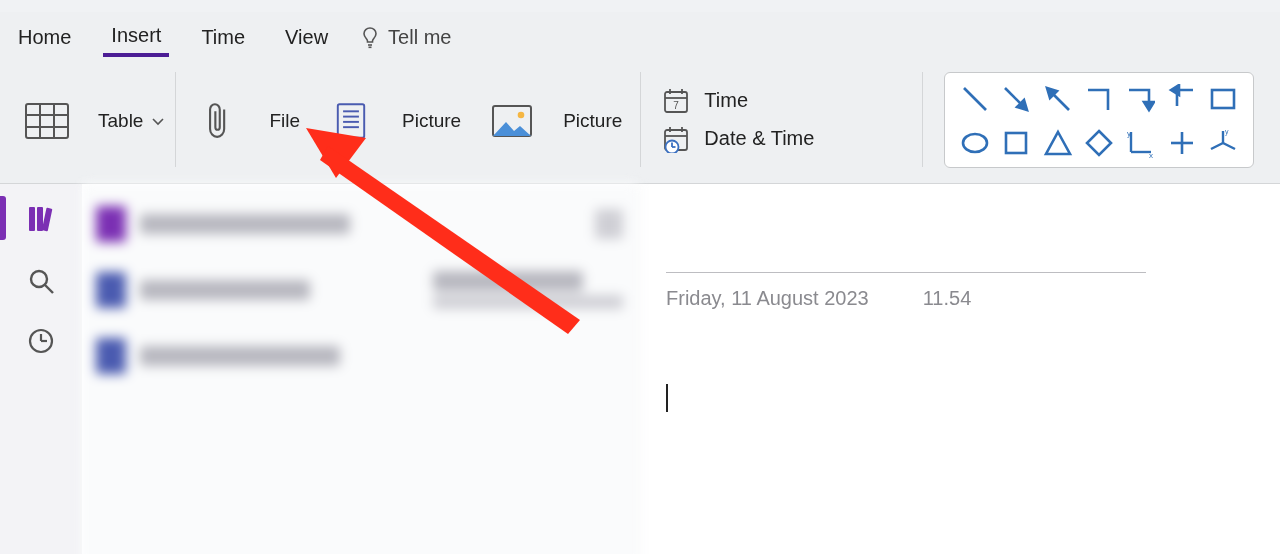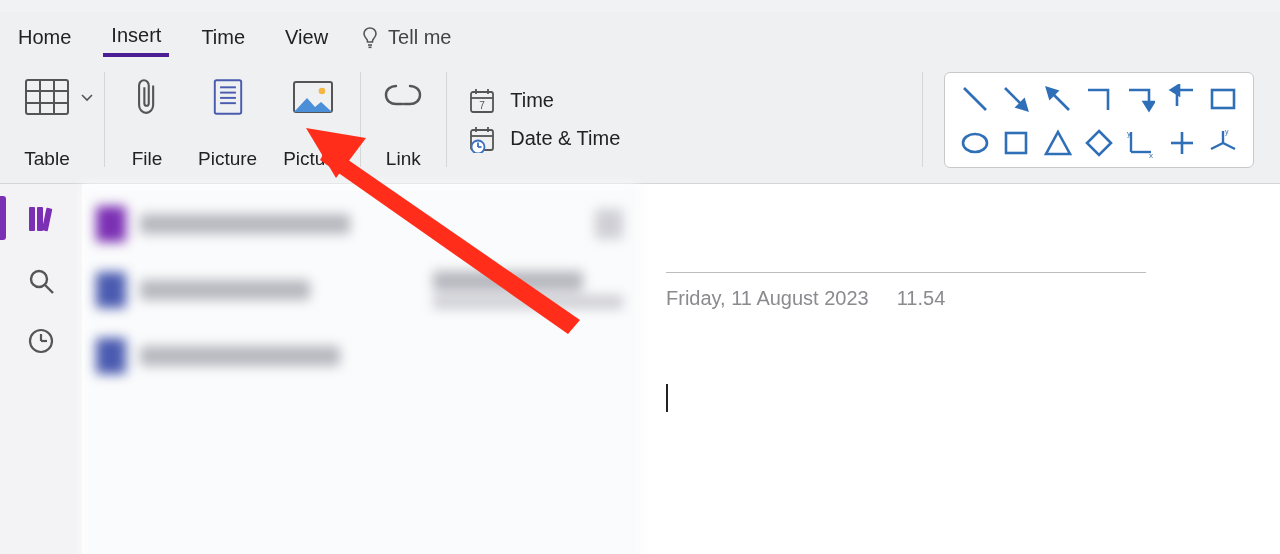--- a/index.html
+++ b/index.html
@@ -60,21 +60,21 @@
     content: "";
     position: absolute;
     left: 0;
     top: 12px;
     bottom: 12px;
     width: 1px;
     background: #d4d6d8;
   }
   .ritem {
     display: flex;
-    flex-direction: column;
+    flex-direction: row;
     align-items: center;
     gap: 26px;
     padding: 6px 8px 4px 8px;
     font-size: 19px;
     cursor: pointer;
     border-radius: 4px;
   }
   .ritem-with-dd {
     display: flex;
     align-items: flex-start;
@@ -186,21 +186,21 @@
   }
   .sep {
     height: 1px;
     background: #bdbdc1;
     width: 480px;
     margin-top: 74px;
     margin-bottom: 14px;
   }
   .meta {
     display: flex;
-    gap: 28px;
+    gap: 54px;
     font-size: 20px;
     color: #8a8a8f;
   }
   .cursor {
     position: absolute;
     left: 28px;
     top: 200px;
     width: 2px;
     height: 28px;
     background: #222;
@@ -286,31 +286,20 @@
         <svg viewBox="0 0 50 50" width="50" height="50" fill="none" stroke="#555" stroke-width="2">
           <rect x="6" y="10" width="38" height="30" rx="2"></rect>
           <circle cx="34" cy="19" r="3.3" fill="#f5b642" stroke="none"></circle>
           <path d="M6 40l13-14 8 9 6-5 11 10" fill="#4a8fd8" stroke="none"></path>
         </svg>
       </span>
       <span>Picture</span>
     </div>
   </div>
 
-  <div class="group">
-    <div class="ritem">
-      <span class="icn">
-        <svg viewBox="0 0 50 50" width="50" height="50" fill="none" stroke="#555" stroke-width="2.4">
-          <path d="M18 14c-5 0-10 3-10 9s5 9 10 9h6" stroke-linecap="round"></path>
-          <path d="M32 14c5 0 10 3 10 9s-5 9-10 9h-6" stroke-linecap="round"></path>
-        </svg>
-      </span>
-      <span>Link</span>
-    </div>
-  </div>
 
 
   <div class="group">
     <div class="date-group">
       <div class="date-row">
         <span>
           <svg viewBox="0 0 28 28" width="28" height="28" fill="none" stroke="#555" stroke-width="1.8">
             <rect x="3" y="5" width="22" height="20" rx="2"></rect>
             <line x1="3" y1="11" x2="25" y2="11"></line>
             <line x1="8" y1="2" x2="8" y2="7"></line>

